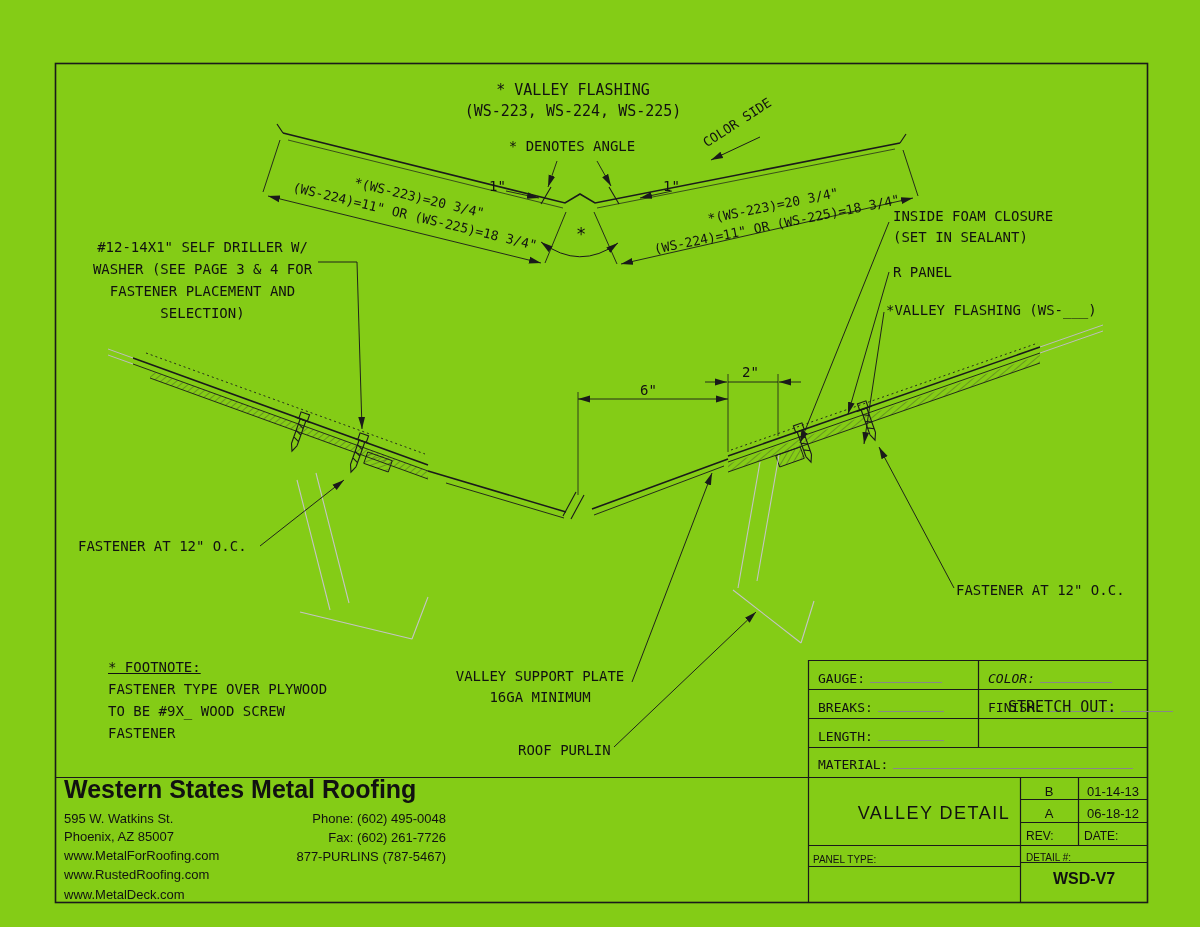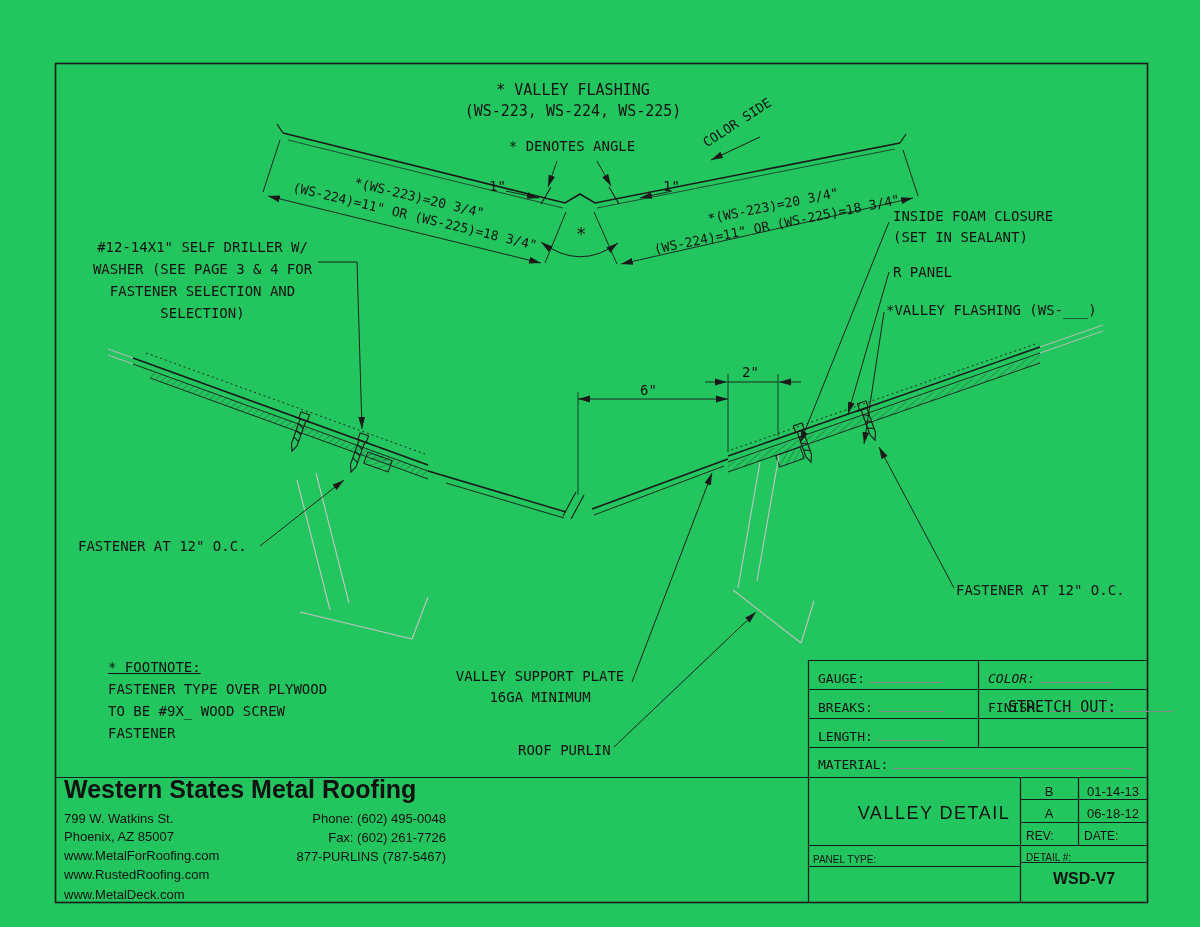--- a/index.html
+++ b/index.html
@@ -1,16 +1,16 @@
 <!DOCTYPE html>
 <html><head>
 <meta charset="utf-8">
 <style>
   html,body{margin:0;padding:0;background:#fff;}
-  .sheet{position:relative;width:1200px;height:927px;background:#22c55e;overflow:hidden;}
+  .sheet{position:relative;width:1200px;height:927px;background:#84cc16;overflow:hidden;}
   svg{position:absolute;left:0;top:0;}
   .lbl{position:absolute;font-family:"DejaVu Sans Mono",monospace;color:#111;
        font-size:14px;line-height:21px;white-space:nowrap;}
   .lbl div{white-space:nowrap;}
   .c{text-align:center;}
   .r{text-align:right;}
   .sans{font-family:"Liberation Sans",sans-serif;}
   .blank{display:inline-block;border-bottom:1px solid #888;height:11px;margin-left:5px;}
   .u{text-decoration:underline;}
 </style>
@@ -138,21 +138,21 @@
     <div>(WS-224)=11" OR (WS-225)=18 3/4"</div>
   </div>
 
   <div class="lbl" style="left:489px;top:176px;">1"</div>
   <div class="lbl" style="left:663px;top:176px;">1"</div>
   <div class="lbl" style="left:576px;top:224px;font-size:17px;">*</div>
 
   <div class="lbl c" style="left:90px;top:236px;width:225px;line-height:22px;">
     <div>#12-14X1" SELF DRILLER W/</div>
     <div>WASHER (SEE PAGE 3 &amp; 4 FOR</div>
-    <div>FASTENER SELECTION AND</div>
+    <div>FASTENER PLACEMENT AND</div>
     <div>SELECTION)</div>
   </div>
 
   <div class="lbl" style="left:893px;top:206px;">
     <div>INSIDE FOAM CLOSURE</div>
     <div>(SET IN SEALANT)</div>
   </div>
 
   <div class="lbl" style="left:893px;top:262px;">R PANEL</div>
   <div class="lbl" style="left:886px;top:300px;">*VALLEY FLASHING (WS-___)</div>
@@ -193,21 +193,21 @@
     <span>LENGTH:</span><span class="blank" style="width:66px;"></span>
   </div>
   <div class="lbl" style="left:988px;top:697px;font-size:15px;margin-left:20px;">
     <span>STRETCH OUT:</span><span class="blank" style="width:52px;"></span>
   </div>
   <div class="lbl" style="left:818px;top:754px;font-size:13px;">
     <span>MATERIAL:</span><span class="blank" style="width:240px;"></span>
   </div>
 
   <div class="lbl sans" style="left:64px;top:779px;font-size:25px;font-weight:bold;">Western States Metal Roofing</div>
-  <div class="lbl sans" style="left:64px;top:808px;font-size:13px;">799 W. Watkins St.</div>
+  <div class="lbl sans" style="left:64px;top:808px;font-size:13px;">595 W. Watkins St.</div>
   <div class="lbl sans" style="left:64px;top:826px;font-size:13px;">Phoenix, AZ 85007</div>
   <div class="lbl sans" style="left:64px;top:845px;font-size:13px;">www.MetalForRoofing.com</div>
   <div class="lbl sans" style="left:64px;top:864px;font-size:13px;">www.RustedRoofing.com</div>
   <div class="lbl sans" style="left:64px;top:884px;font-size:13px;">www.MetalDeck.com</div>
 
   <div class="lbl sans r" style="left:282px;top:808px;width:164px;font-size:13px;">Phone: (602) 495-0048</div>
   <div class="lbl sans r" style="left:282px;top:827px;width:164px;font-size:13px;">Fax: (602) 261-7726</div>
   <div class="lbl sans r" style="left:282px;top:846px;width:164px;font-size:13px;">877-PURLINS (787-5467)</div>
 
   <div class="lbl sans c" style="left:808px;top:803px;width:212px;font-size:18px;letter-spacing:1.5px;padding-left:20px;">VALLEY DETAIL</div>

